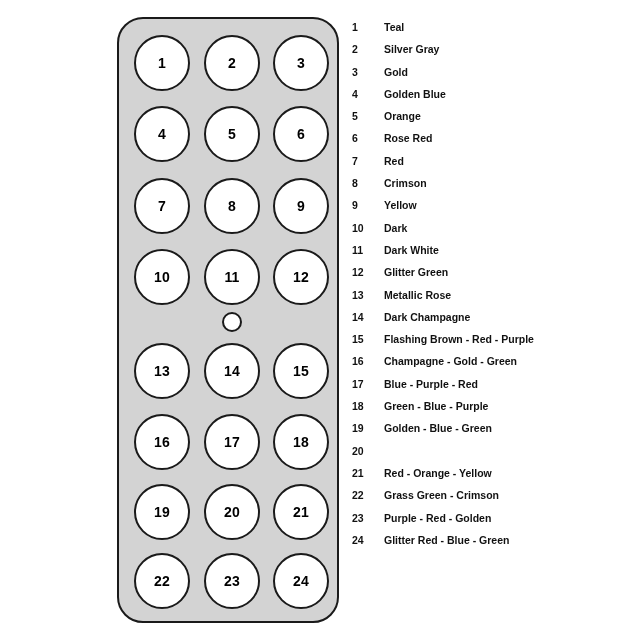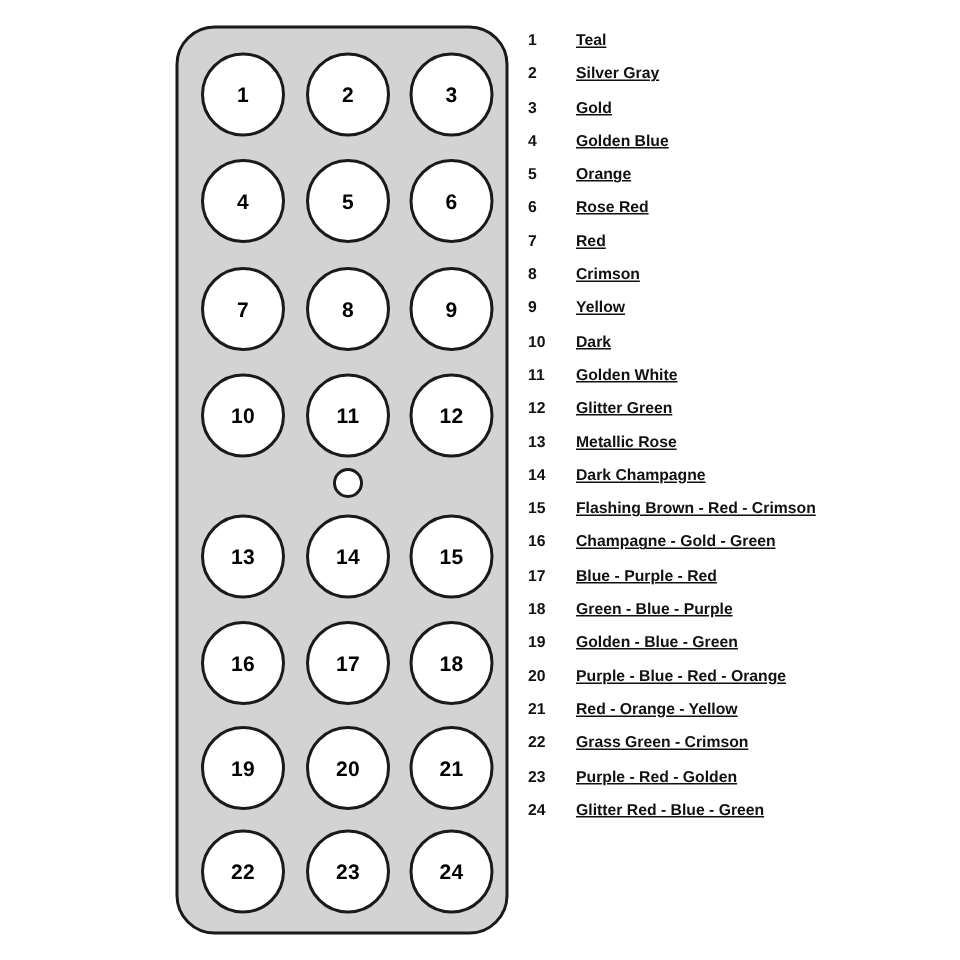--- a/index.html
+++ b/index.html
@@ -72,21 +72,20 @@
     left: 0;
     top: 3px;
     width: 18px;
     text-align: left;
   }
   .legend-label {
     position: absolute;
     left: 32px;
     top: 3px;
     white-space: nowrap;
-    text-decoration: underline;
   }
 </style>
 </head>
 <body>
 
 <div id="page">
 
   <div id="tray"></div>
   <div id="wells-layer">
       <div class="well big" style="left: 134px; top: 35px;">1</div>
@@ -151,57 +150,56 @@
       <div class="legend-row">
         <span class="legend-num">9</span>
         <span class="legend-label">Yellow</span>
       </div>
       <div class="legend-row">
         <span class="legend-num">10</span>
         <span class="legend-label">Dark</span>
       </div>
       <div class="legend-row">
         <span class="legend-num">11</span>
-        <span class="legend-label">Golden White</span>
+        <span class="legend-label">Dark White</span>
       </div>
       <div class="legend-row">
         <span class="legend-num">12</span>
         <span class="legend-label">Glitter Green</span>
       </div>
       <div class="legend-row">
         <span class="legend-num">13</span>
         <span class="legend-label">Metallic Rose</span>
       </div>
       <div class="legend-row">
         <span class="legend-num">14</span>
         <span class="legend-label">Dark Champagne</span>
       </div>
       <div class="legend-row">
         <span class="legend-num">15</span>
-        <span class="legend-label">Flashing Brown - Red - Crimson</span>
+        <span class="legend-label">Flashing Brown - Red - Purple</span>
       </div>
       <div class="legend-row">
         <span class="legend-num">16</span>
         <span class="legend-label">Champagne - Gold - Green</span>
       </div>
       <div class="legend-row">
         <span class="legend-num">17</span>
         <span class="legend-label">Blue - Purple - Red</span>
       </div>
       <div class="legend-row">
         <span class="legend-num">18</span>
         <span class="legend-label">Green - Blue - Purple</span>
       </div>
       <div class="legend-row">
         <span class="legend-num">19</span>
         <span class="legend-label">Golden - Blue - Green</span>
       </div>
       <div class="legend-row">
         <span class="legend-num">20</span>
-        <span class="legend-label">Purple - Blue - Red - Orange</span>
       </div>
       <div class="legend-row">
         <span class="legend-num">21</span>
         <span class="legend-label">Red - Orange - Yellow</span>
       </div>
       <div class="legend-row">
         <span class="legend-num">22</span>
         <span class="legend-label">Grass Green - Crimson</span>
       </div>
       <div class="legend-row">

